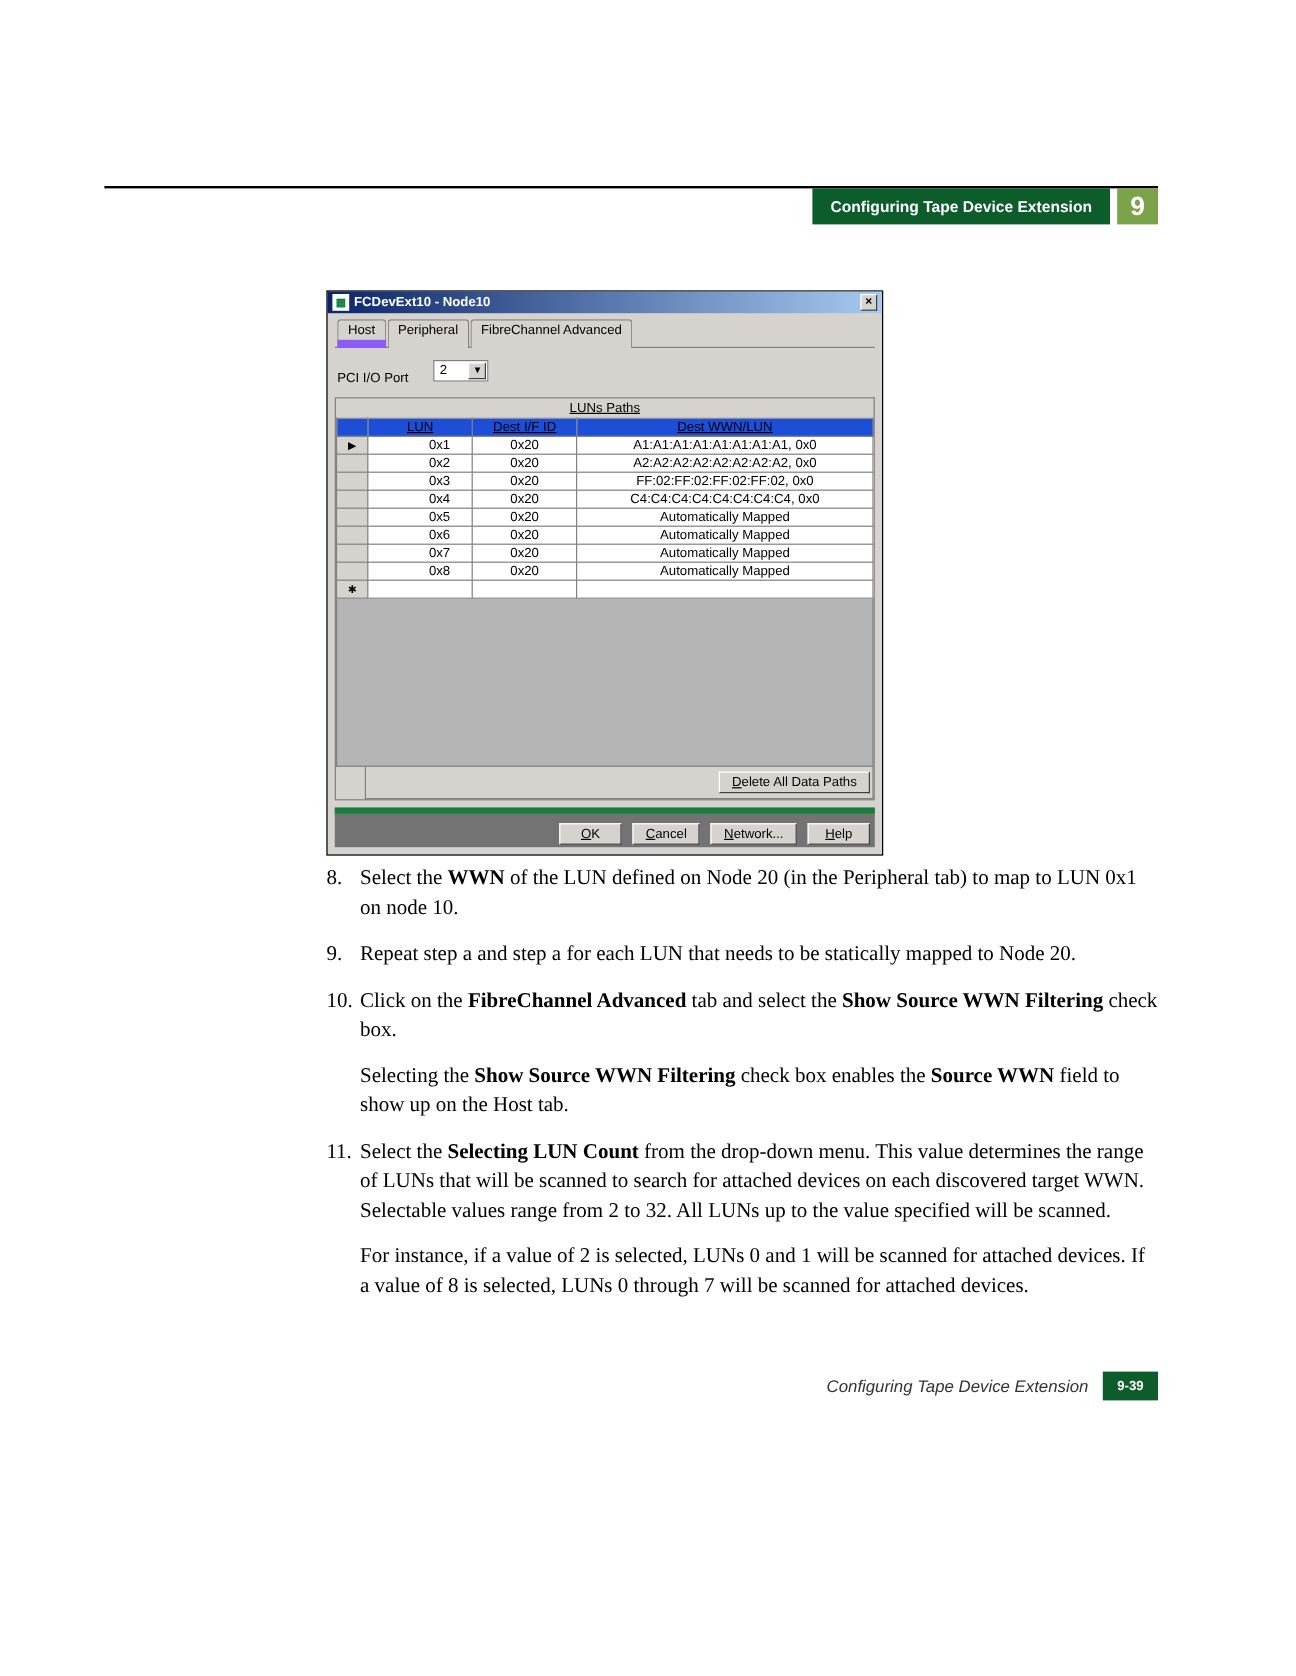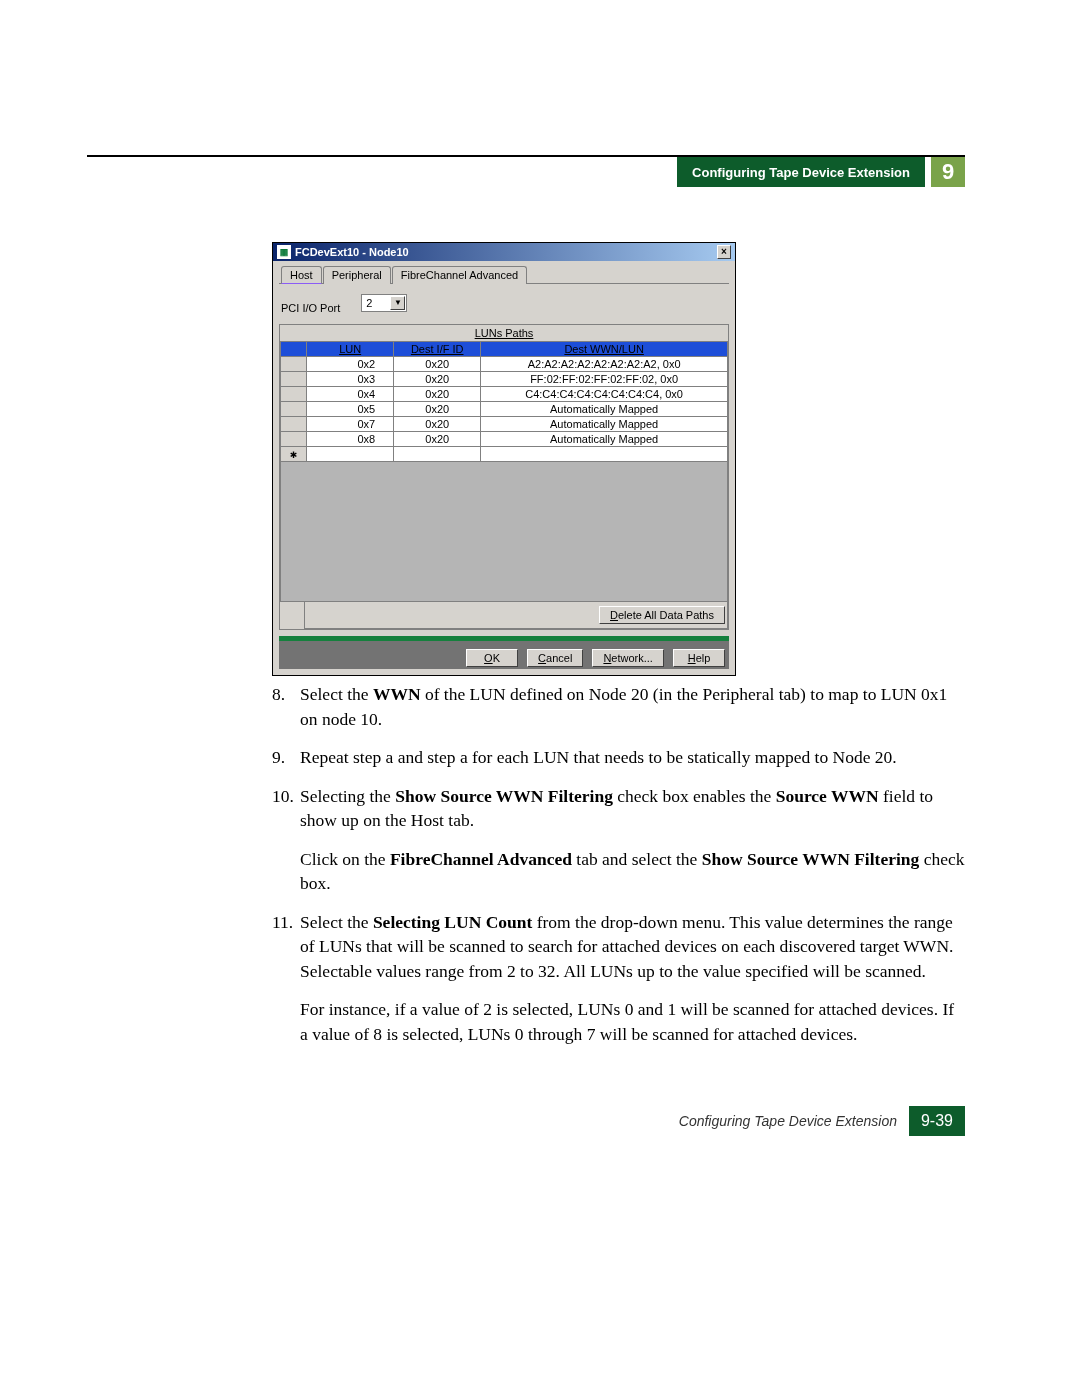--- a/index.html
+++ b/index.html
@@ -88,21 +88,21 @@
   .tab {
     padding: 2px 8px;
     background:#d6d3ce;
     border: 1px solid #808080;
     border-bottom: none;
     border-top-left-radius:3px; border-top-right-radius:3px;
     margin-right:1px;
     position: relative;
     top:1px;
   }
-  .tab.selected { background:#d6d3ce; border-bottom:1px solid #8b5cf6; }
+  .tab.selected { background:#d6d3ce; border-bottom:7px solid #8b5cf6; }
   .pci-row { margin:10px 2px; }
   .pci-row label { margin-right: 18px; }
   .pci-select {
     display:inline-block; border:1px solid #808080; background:#fff; width:46px; height:18px;
     position:relative;
   }
   .pci-select .val { position:absolute; left:4px; top:2px; }
   .pci-select .arrow {
     position:absolute; right:1px; top:1px; width:15px; height:14px;
     background:#d6d3ce; border:1px solid #fff; border-right-color:#404040; border-bottom-color:#404040;
@@ -151,21 +151,21 @@
   .footer .label {
     margin-left:auto;
     font-style: italic;
     font-family: Arial, sans-serif;
     font-size: 14px;
     color:#333;
     margin-right: 12px;
   }
   .footer .pnum {
     background:#0d5c2b; color:#fff;
-    font-family: Arial, sans-serif; font-size:16px; font-weight:normal;
+    font-family: Arial, sans-serif; font-size:11px; font-weight:bold;
     padding: 6px 12px;
   }
 </style>
 </head>
 <body>
 
 <div class="page">
 
   <hr class="header-rule">
   <div class="header-bar">
@@ -199,40 +199,52 @@
           <div class="grid-title">LUNs Paths</div>
           <table class="grid">
             <tbody>
                 <tr>
               <th class="mark"></th>
               <th>LUN</th>
               <th>Dest I/F ID</th>
               <th>Dest WWN/LUN</th>
             </tr>
             <tr>
+                  <td class="mark on"></td>
+                  <td class="lun">0x1</td>
+                  <td class="did">0x20</td>
+                  <td class="wwn">A1:A1:A1:A1:A1:A1:A1:A1, 0x0</td>
+                </tr>
+            <tr>
                   <td class="mark"></td>
                   <td class="lun">0x2</td>
                   <td class="did">0x20</td>
                   <td class="wwn">A2:A2:A2:A2:A2:A2:A2:A2, 0x0</td>
                 </tr>
             <tr>
                   <td class="mark"></td>
                   <td class="lun">0x3</td>
                   <td class="did">0x20</td>
                   <td class="wwn">FF:02:FF:02:FF:02:FF:02, 0x0</td>
                 </tr>
             <tr>
                   <td class="mark"></td>
                   <td class="lun">0x4</td>
                   <td class="did">0x20</td>
                   <td class="wwn">C4:C4:C4:C4:C4:C4:C4:C4, 0x0</td>
                 </tr>
             <tr>
                   <td class="mark"></td>
                   <td class="lun">0x5</td>
+                  <td class="did">0x20</td>
+                  <td class="wwn">Automatically Mapped</td>
+                </tr>
+            <tr>
+                  <td class="mark"></td>
+                  <td class="lun">0x6</td>
                   <td class="did">0x20</td>
                   <td class="wwn">Automatically Mapped</td>
                 </tr>
             <tr>
                   <td class="mark"></td>
                   <td class="lun">0x7</td>
                   <td class="did">0x20</td>
                   <td class="wwn">Automatically Mapped</td>
                 </tr>
             <tr>
@@ -272,22 +284,22 @@
       </li>
       <li>
         <span class="num">9.</span>
         <div class="txt">
           <p>Repeat step a and step a for each LUN that needs to be statically mapped to Node 20.</p>
         </div>
       </li>
       <li>
         <span class="num">10.</span>
         <div class="txt">
+          <p><span>Click on the </span><strong>FibreChannel Advanced</strong><span> tab and select the </span><strong>Show Source WWN Filtering</strong><span> check box.</span></p>
           <p><span>Selecting the </span><strong>Show Source WWN Filtering</strong><span> check box enables the </span><strong>Source WWN</strong><span> field to show up on the Host tab.</span></p>
-          <p><span>Click on the </span><strong>FibreChannel Advanced</strong><span> tab and select the </span><strong>Show Source WWN Filtering</strong><span> check box.</span></p>
         </div>
       </li>
       <li>
         <span class="num">11.</span>
         <div class="txt">
           <p><span>Select the </span><strong>Selecting LUN Count</strong><span> from the drop-down menu. This value determines the range of LUNs that will be scanned to search for attached devices on each discovered target WWN. Selectable values range from 2 to 32. All LUNs up to the value specified will be scanned.</span></p>
           <p>For instance, if a value of 2 is selected, LUNs 0 and 1 will be scanned for attached devices. If a value of 8 is selected, LUNs 0 through 7 will be scanned for attached devices.</p>
         </div>
       </li>
     </ol>

